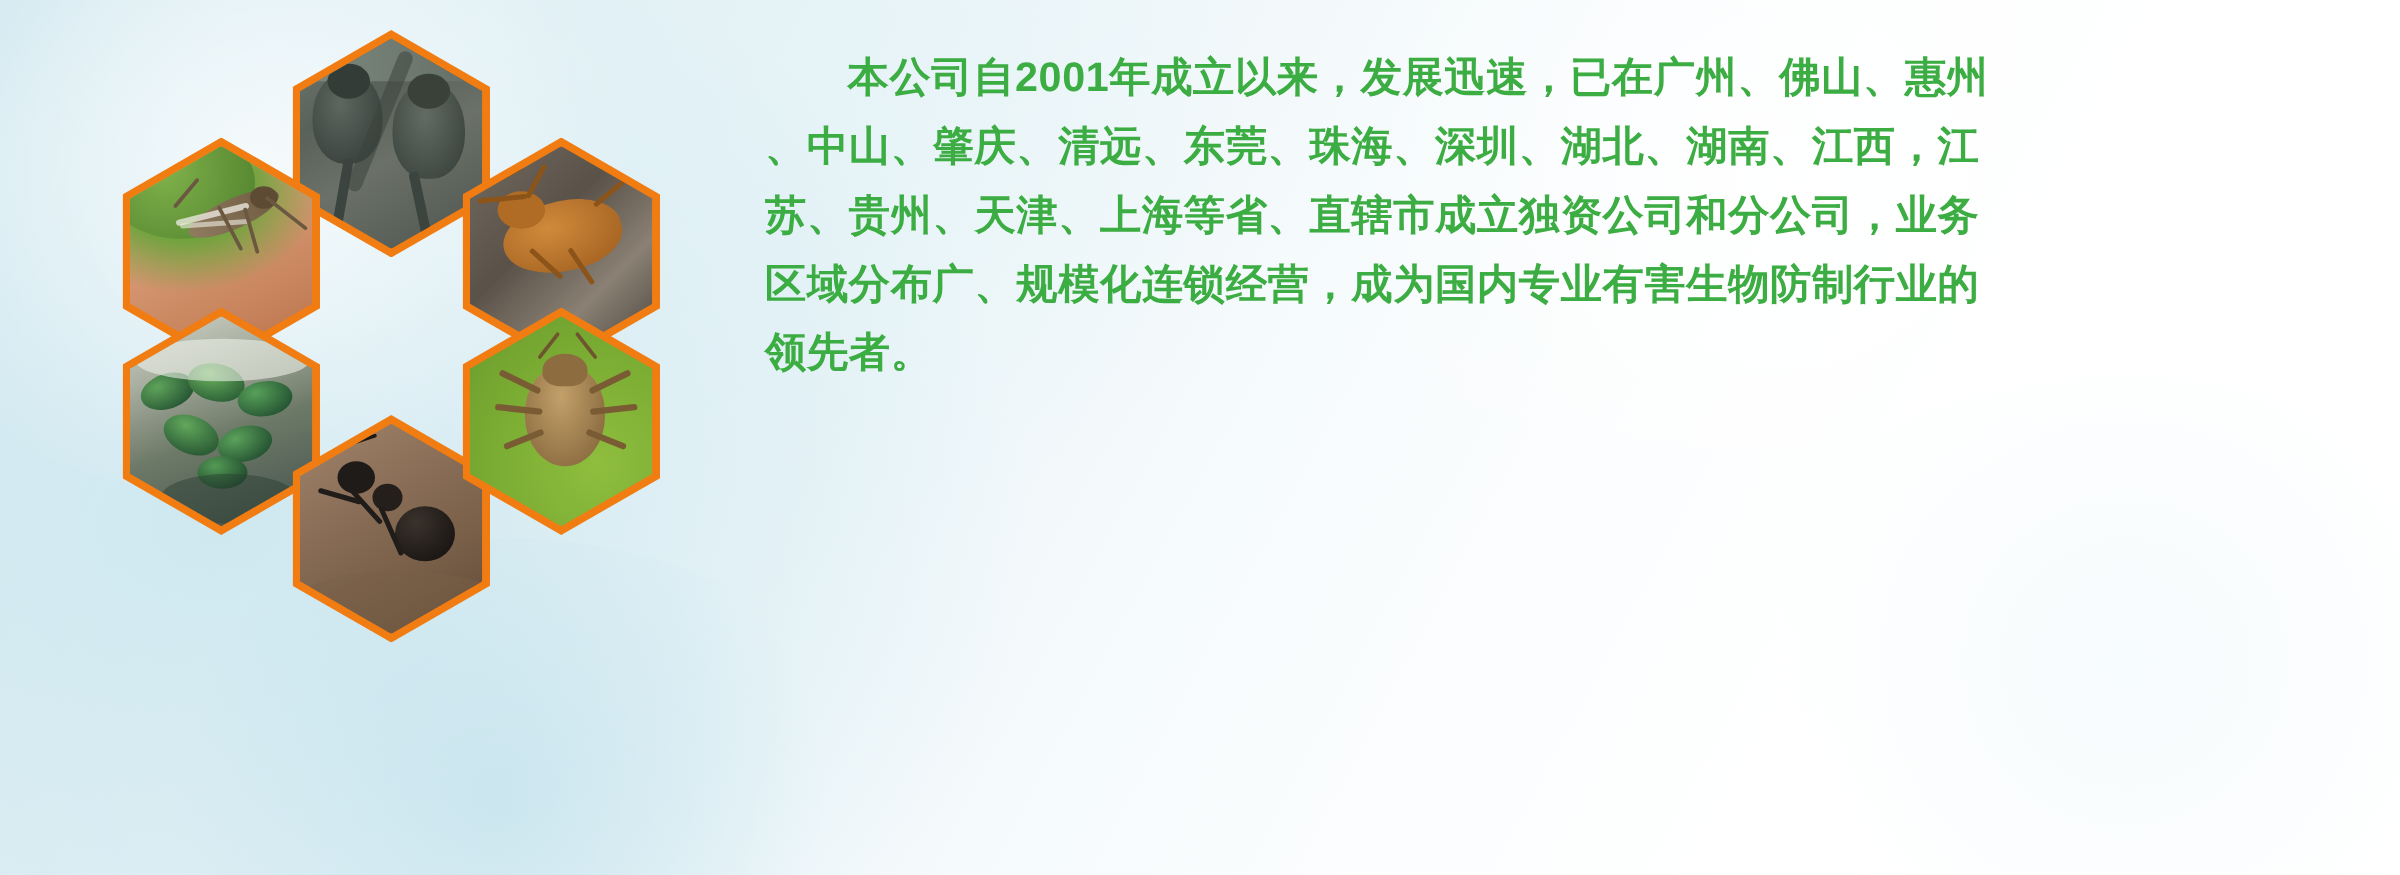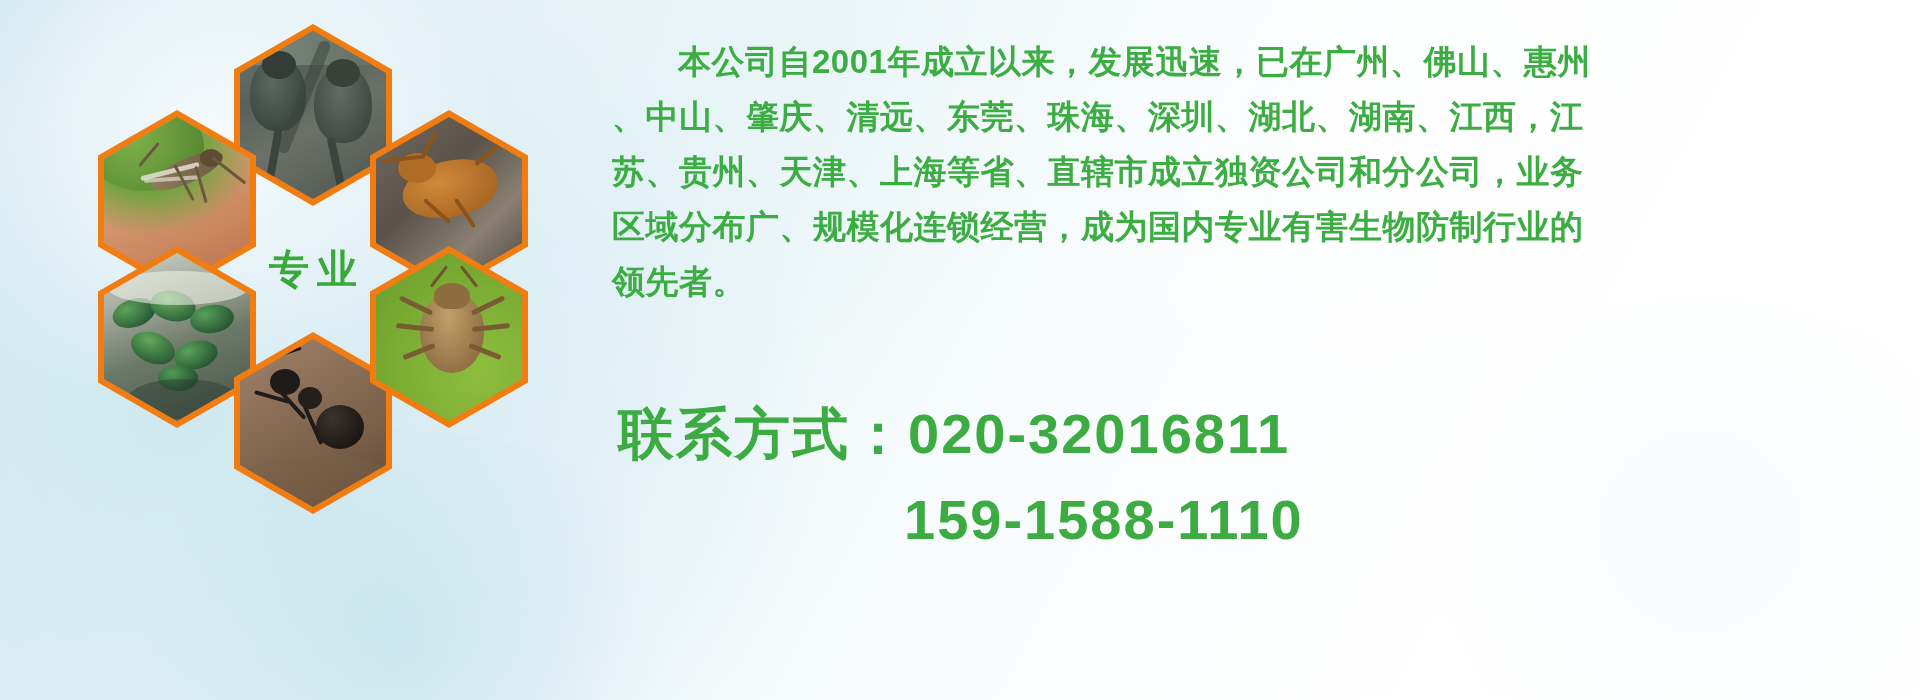--- a/index.html
+++ b/index.html
@@ -185,31 +185,26 @@
           <div class="bar" style="left:96px;top:72px;width:38px;height:5px;background:#7a5c34;transform:rotate(-6deg);"></div>
           <div class="bar" style="left:92px;top:96px;width:34px;height:5px;background:#7a5c34;transform:rotate(22deg);"></div>
           <div class="bar" style="left:50px;top:22px;width:26px;height:3px;background:#6f5430;transform:rotate(-52deg);"></div>
           <div class="bar" style="left:80px;top:22px;width:26px;height:3px;background:#6f5430;transform:rotate(52deg);"></div>
         </div>
       </div>
     </div>
 
     <div class="hex center" style="left:146px;top:168px;">
       <div class="inner">
-        <div class="ctext">专业</div>
       </div>
     </div>
   </div>
 
   <div id="para">
     <p class="first">本公司自2001年成立以来，发展迅速，已在广州、佛山、惠州</p>
     <p>、中山、肇庆、清远、东莞、珠海、深圳、湖北、湖南、江西，江</p>
     <p>苏、贵州、天津、上海等省、直辖市成立独资公司和分公司，业务</p>
     <p>区域分布广、规模化连锁经营，成为国内专业有害生物防制行业的</p>
     <p>领先者。</p>
   </div>
 
-  <div id="contact">
-    <div class="l1">联系方式：020-32016811</div>
-    <div class="l2">159-1588-1110</div>
-  </div>
 
 </div>
 
 </body></html>

